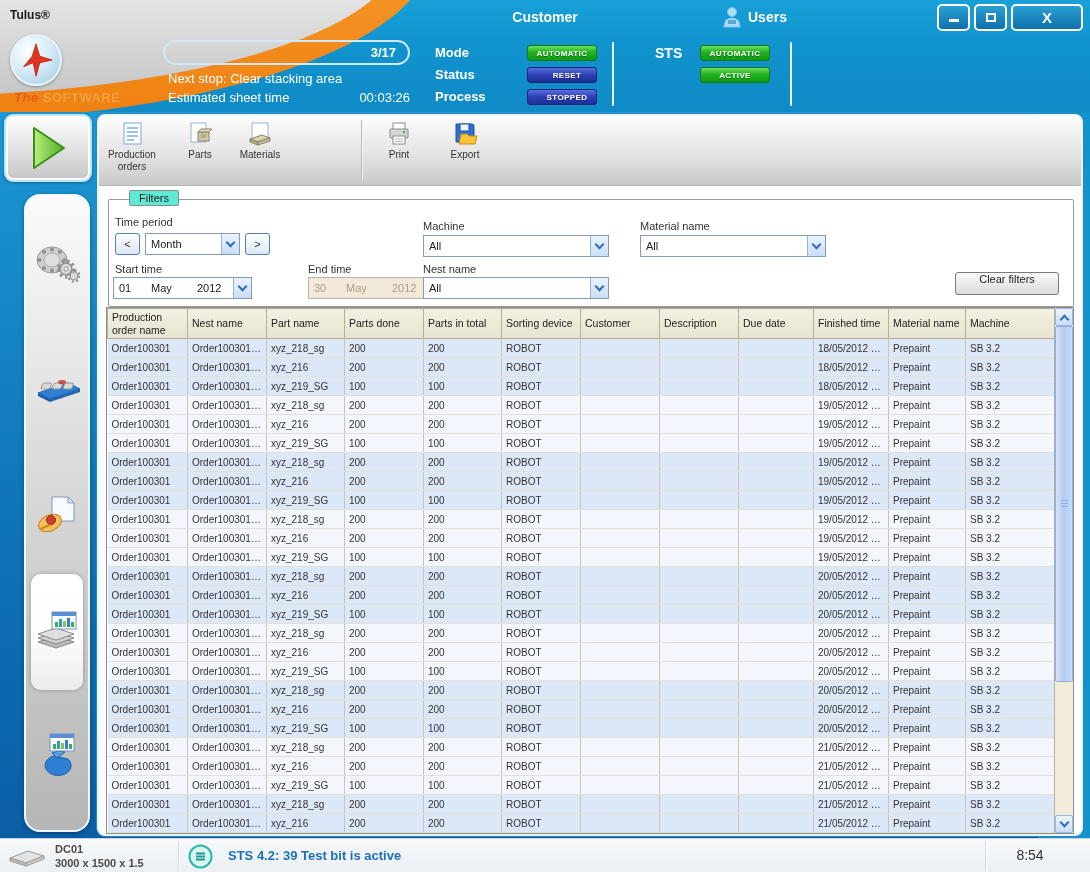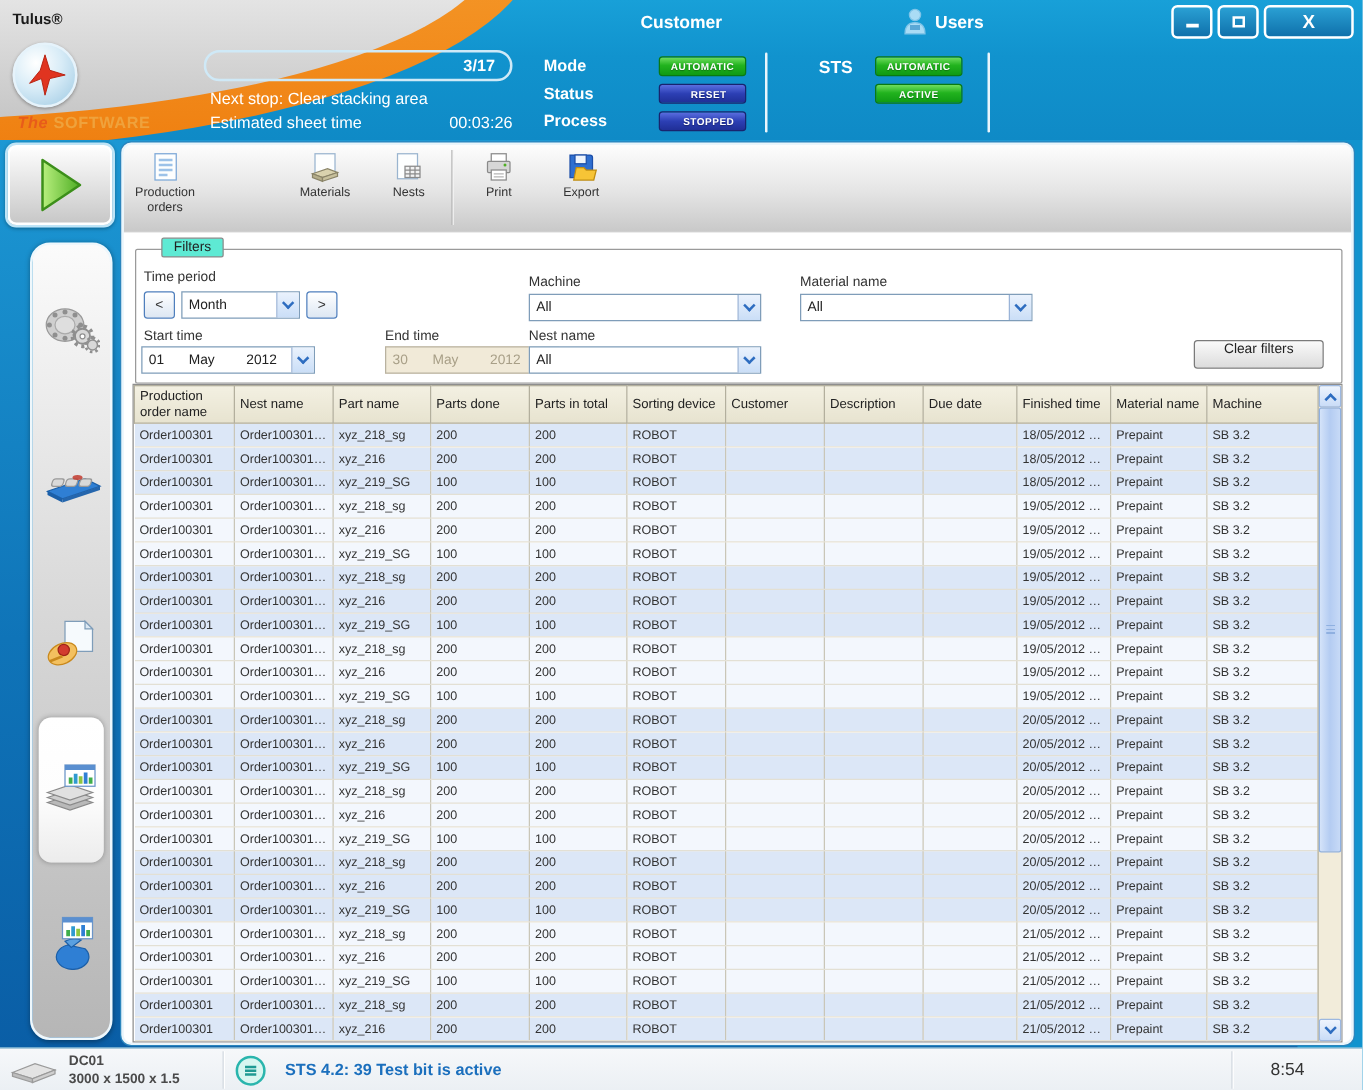--- a/index.html
+++ b/index.html
@@ -285,38 +285,37 @@
     <div class="toolbar">
       <div class="tool-item" style="left:1px">
         <svg width="26" height="26" viewBox="0 0 26 26">
           <rect x="5" y="2" width="17" height="21" fill="#fdfefe" stroke="#7ba7d7"></rect>
           <g stroke="#9cc2e8" stroke-width="2">
               <path d="M8 7 h11 M8 11 h11 M8 15 h11 M8 19 h7"></path>
             </g>
         </svg>
         <span class="t-label">Production orders</span>
       </div>
+      <div class="tool-item" style="left:69px">
+        <svg width="26" height="26" viewBox="0 0 26 26">
+          <rect x="4" y="2" width="15" height="19" fill="#fdfefe" stroke="#9ab4cf"></rect>
+          <rect x="11" y="11" width="11" height="9" fill="#cfc9a8" stroke="#8a8468"></rect>
+          <polygon points="11,11 14,8 25,8 22,11" fill="#e2ddc2" stroke="#8a8468"></polygon>
+          <rect x="14" y="13" width="5" height="4" fill="#b5ae8a"></rect>
+        </svg>
+        <span class="t-label">Parts</span>
+      </div>
       <div class="tool-item" style="left:129px">
         <svg width="26" height="26" viewBox="0 0 26 26">
           <rect x="5" y="2" width="16" height="18" fill="#fdfefe" stroke="#9ab4cf"></rect>
           <polygon points="3,18 15,14 23,17 11,21" fill="#d9d2ae" stroke="#8a8468"></polygon>
           <polygon points="3,18 11,21 11,24 3,21" fill="#b5ae8a" stroke="#8a8468"></polygon>
           <polygon points="23,17 23,20 11,24 11,21" fill="#c7c09c" stroke="#8a8468"></polygon>
         </svg>
         <span class="t-label">Materials</span>
-      </div>
-      <div class="tool-item" style="left:196px">
-        <svg width="26" height="26" viewBox="0 0 26 26">
-          <rect x="4" y="2" width="16" height="20" fill="#fdfefe" stroke="#9ab4cf"></rect>
-          <rect x="10" y="12" width="12" height="9" fill="#f2f2f2" stroke="#8a8a8a"></rect>
-          <g stroke="#8a8a8a" stroke-width="1">
-              <path d="M10 15 h12 M10 18 h12 M14 12 v9 M18 12 v9"></path>
-            </g>
-        </svg>
-        <span class="t-label">Nests</span>
       </div>
       <div class="tool-div"></div>
       <div class="tool-item" style="left:268px">
         <svg width="26" height="26" viewBox="0 0 26 26">
           <rect x="7" y="2" width="12" height="7" fill="#fff" stroke="#8a8a8a"></rect>
           <rect x="4" y="8" width="18" height="9" rx="1" fill="#d6d6d6" stroke="#8a8a8a"></rect>
           <circle cx="18" cy="11" r="1.2" fill="#4fae24"></circle>
           <rect x="7" y="15" width="12" height="8" fill="#fff" stroke="#8a8a8a"></rect>
           <path d="M9 18 h8 M9 20.5 h8" stroke="#b5b5b5"></path>
         </svg>

